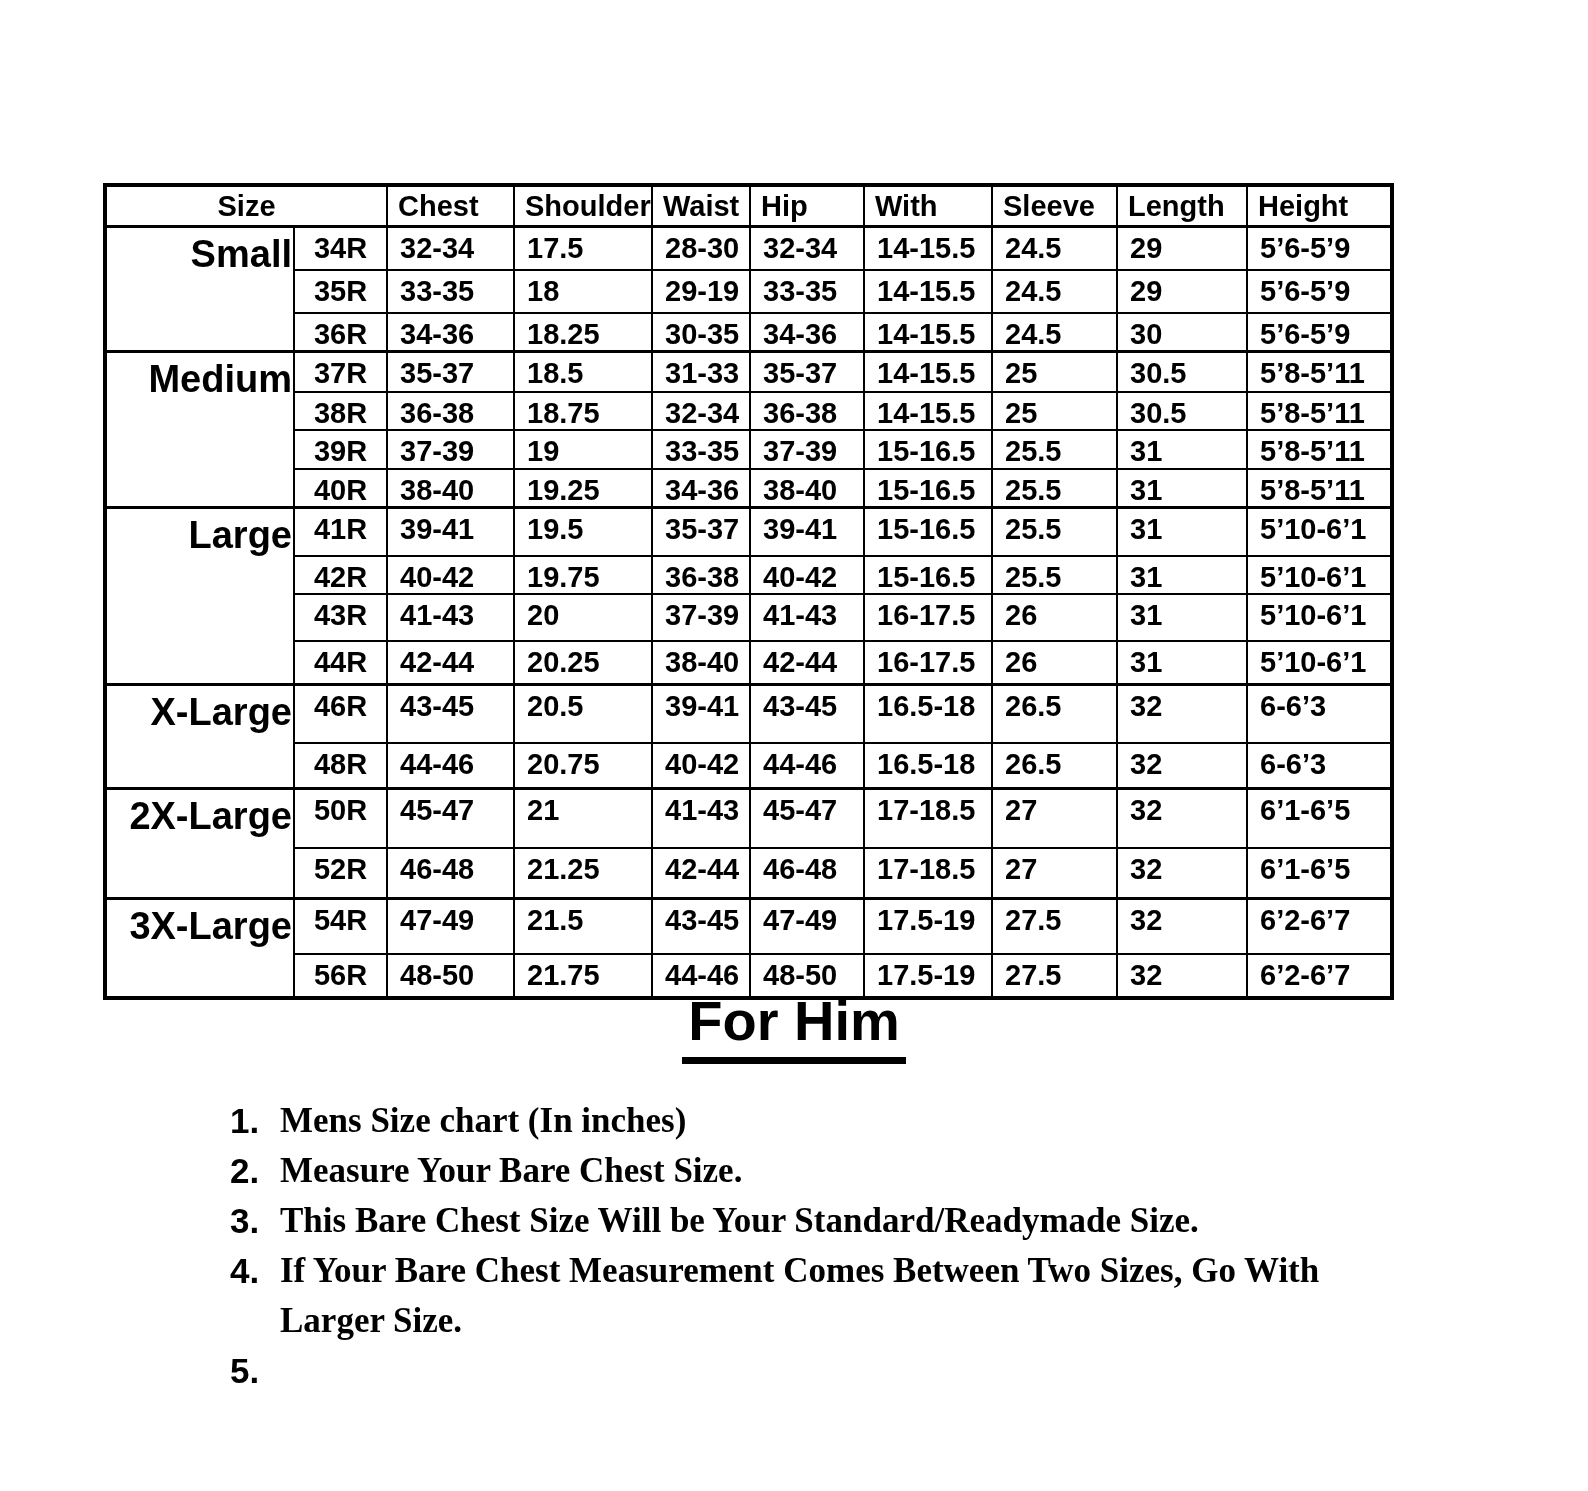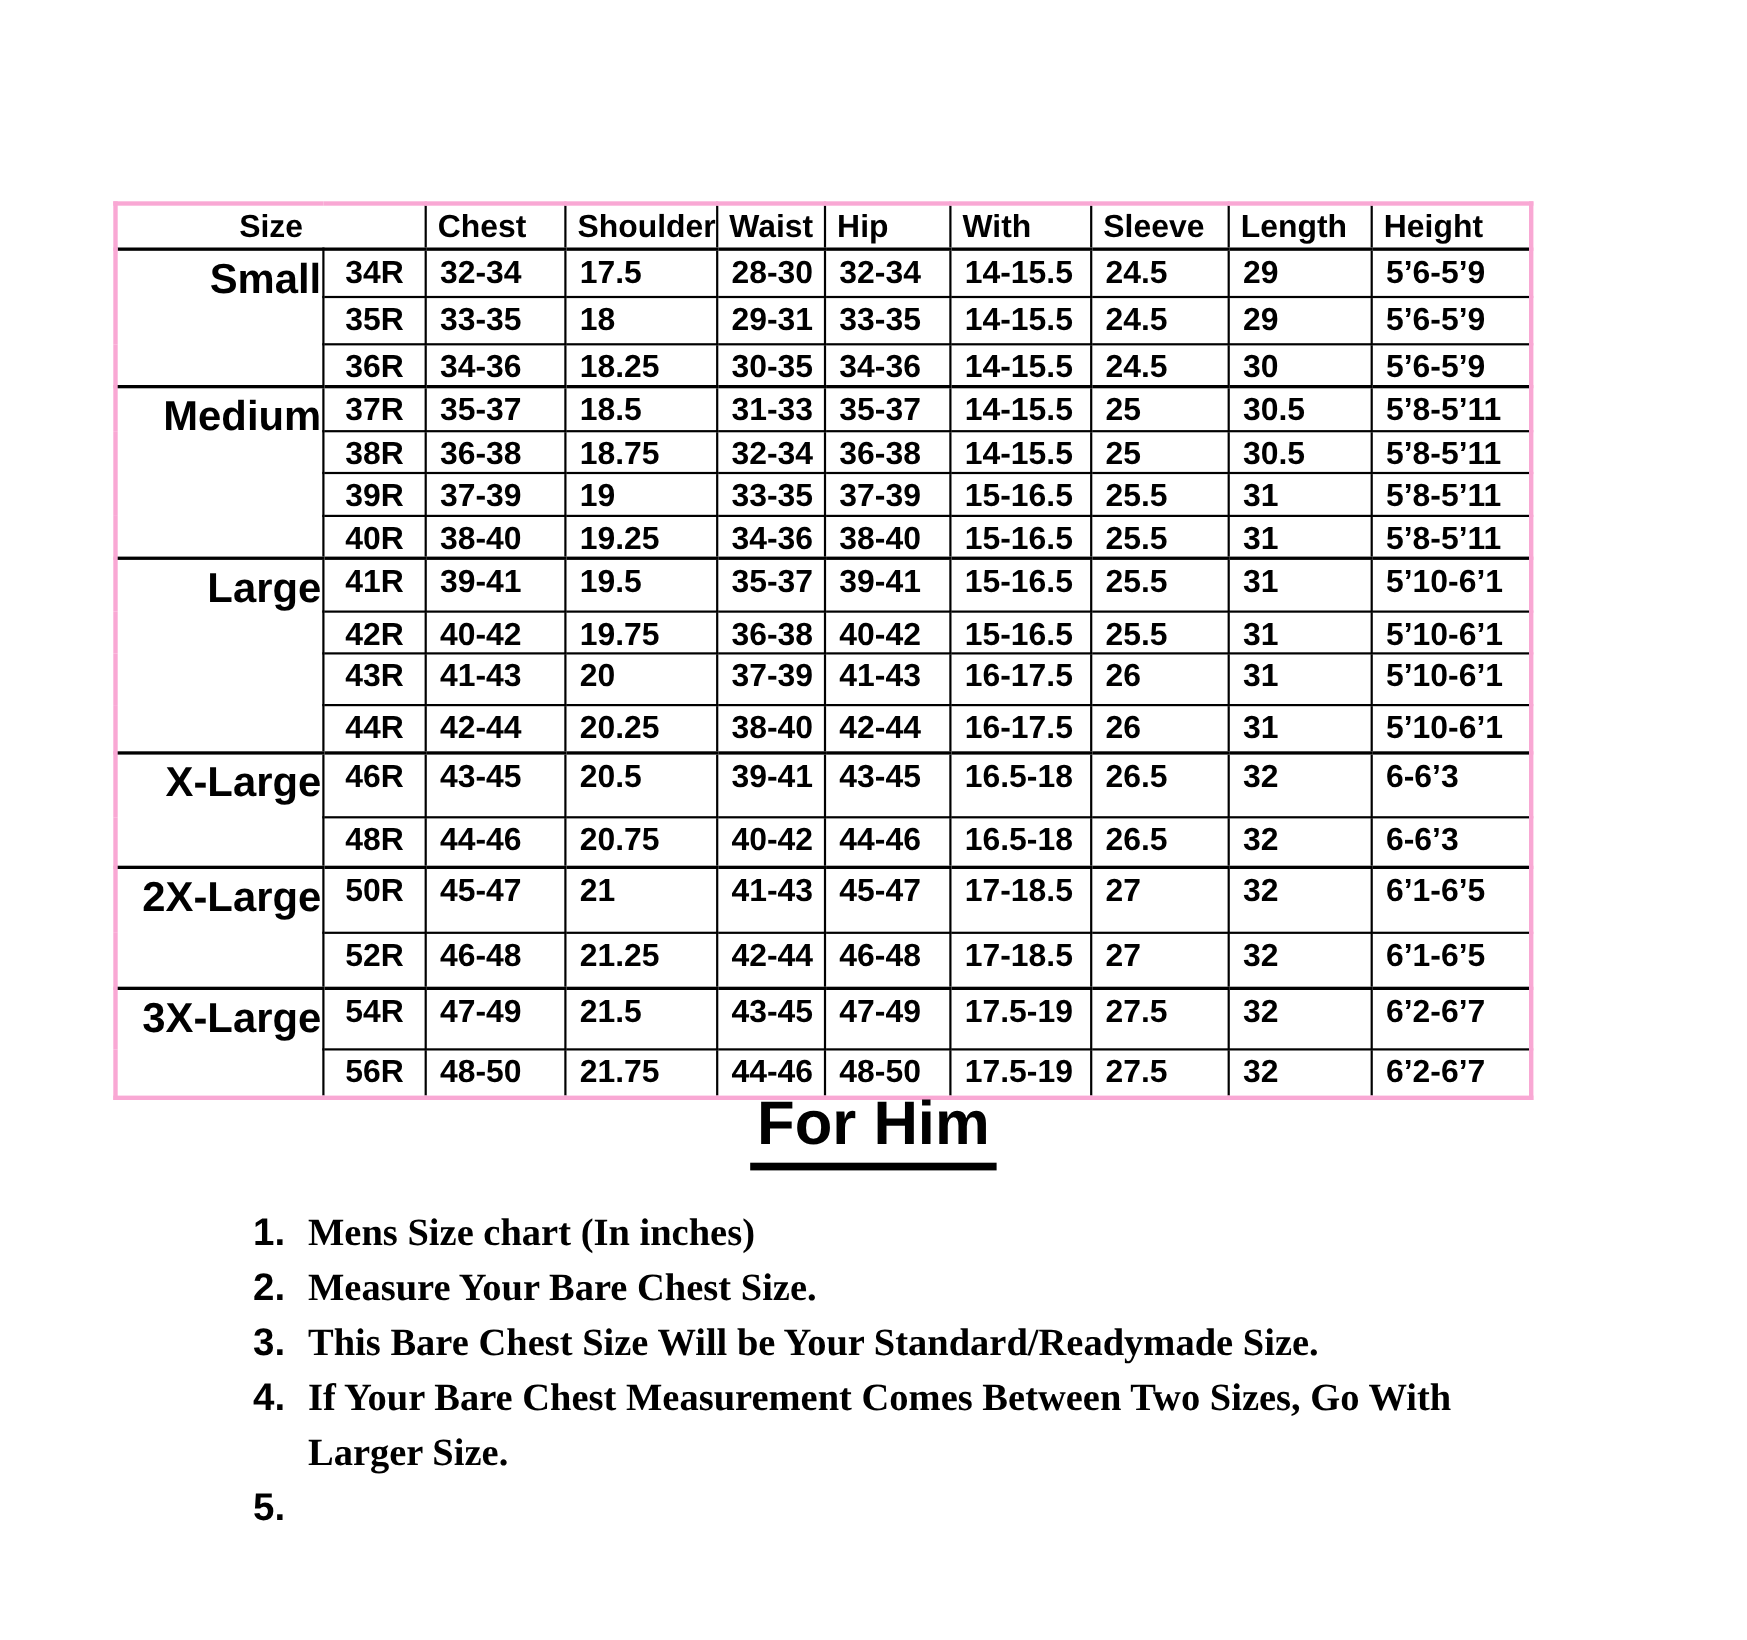--- a/index.html
+++ b/index.html
@@ -15,21 +15,21 @@
   }
 
   
   table.size-chart {
     position: absolute;
     left: 103px;
     top: 183px;
     width: 1287px;
     border-collapse: collapse;
     table-layout: fixed;
-    border: 4px solid #f9a8d4;
+    border: 4px solid #000000;
   }
   .size-chart th, .size-chart td {
     border: 2px solid #000000;
     line-height: 1.05;
     overflow: hidden;
     white-space: nowrap;
   }
   .size-chart thead th {
     font-size: 29px;
     text-align: left;
@@ -134,21 +134,21 @@
           <td class="value-cell">32-34</td>
           <td class="value-cell">14-15.5</td>
           <td class="value-cell">24.5</td>
           <td class="value-cell">29</td>
           <td class="value-cell">5’6-5’9</td>
         </tr>
         <tr style="height: 43px;">
           <td class="code-cell">35R</td>
           <td class="value-cell">33-35</td>
           <td class="value-cell">18</td>
-          <td class="value-cell">29-31</td>
+          <td class="value-cell">29-19</td>
           <td class="value-cell">33-35</td>
           <td class="value-cell">14-15.5</td>
           <td class="value-cell">24.5</td>
           <td class="value-cell">29</td>
           <td class="value-cell">5’6-5’9</td>
         </tr>
         <tr style="height: 37px;">
           <td class="code-cell">36R</td>
           <td class="value-cell">34-36</td>
           <td class="value-cell">18.25</td>

